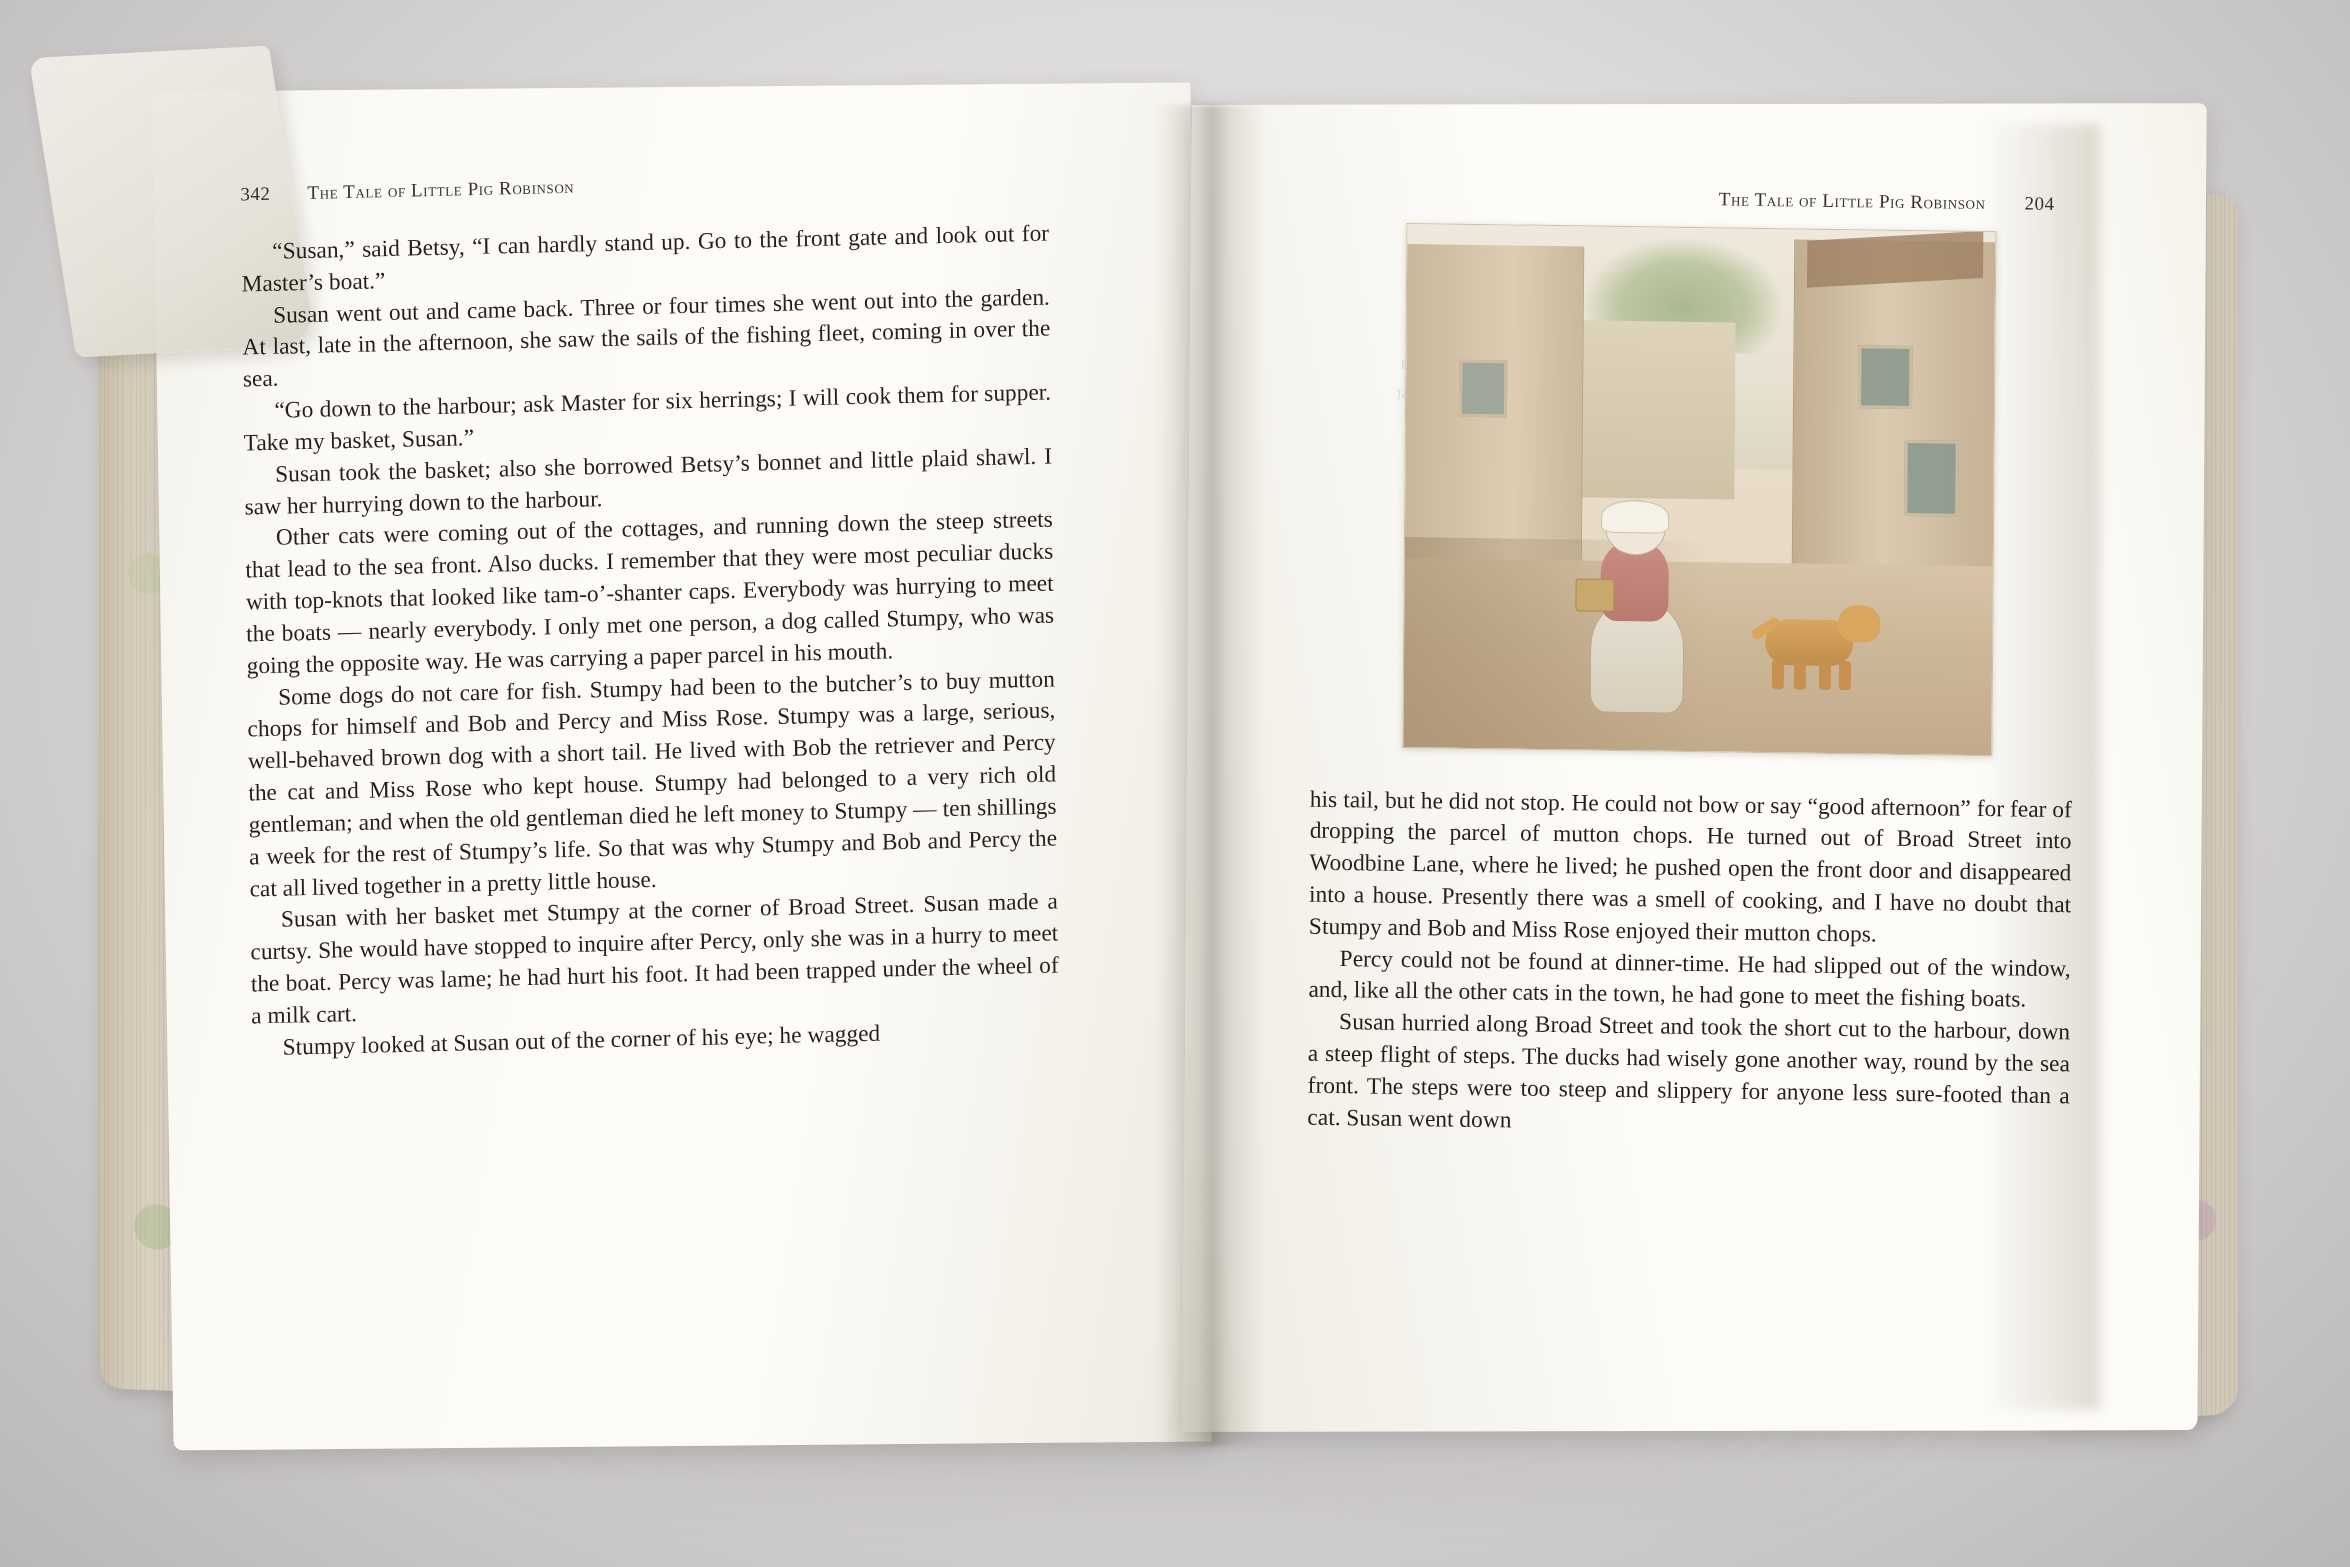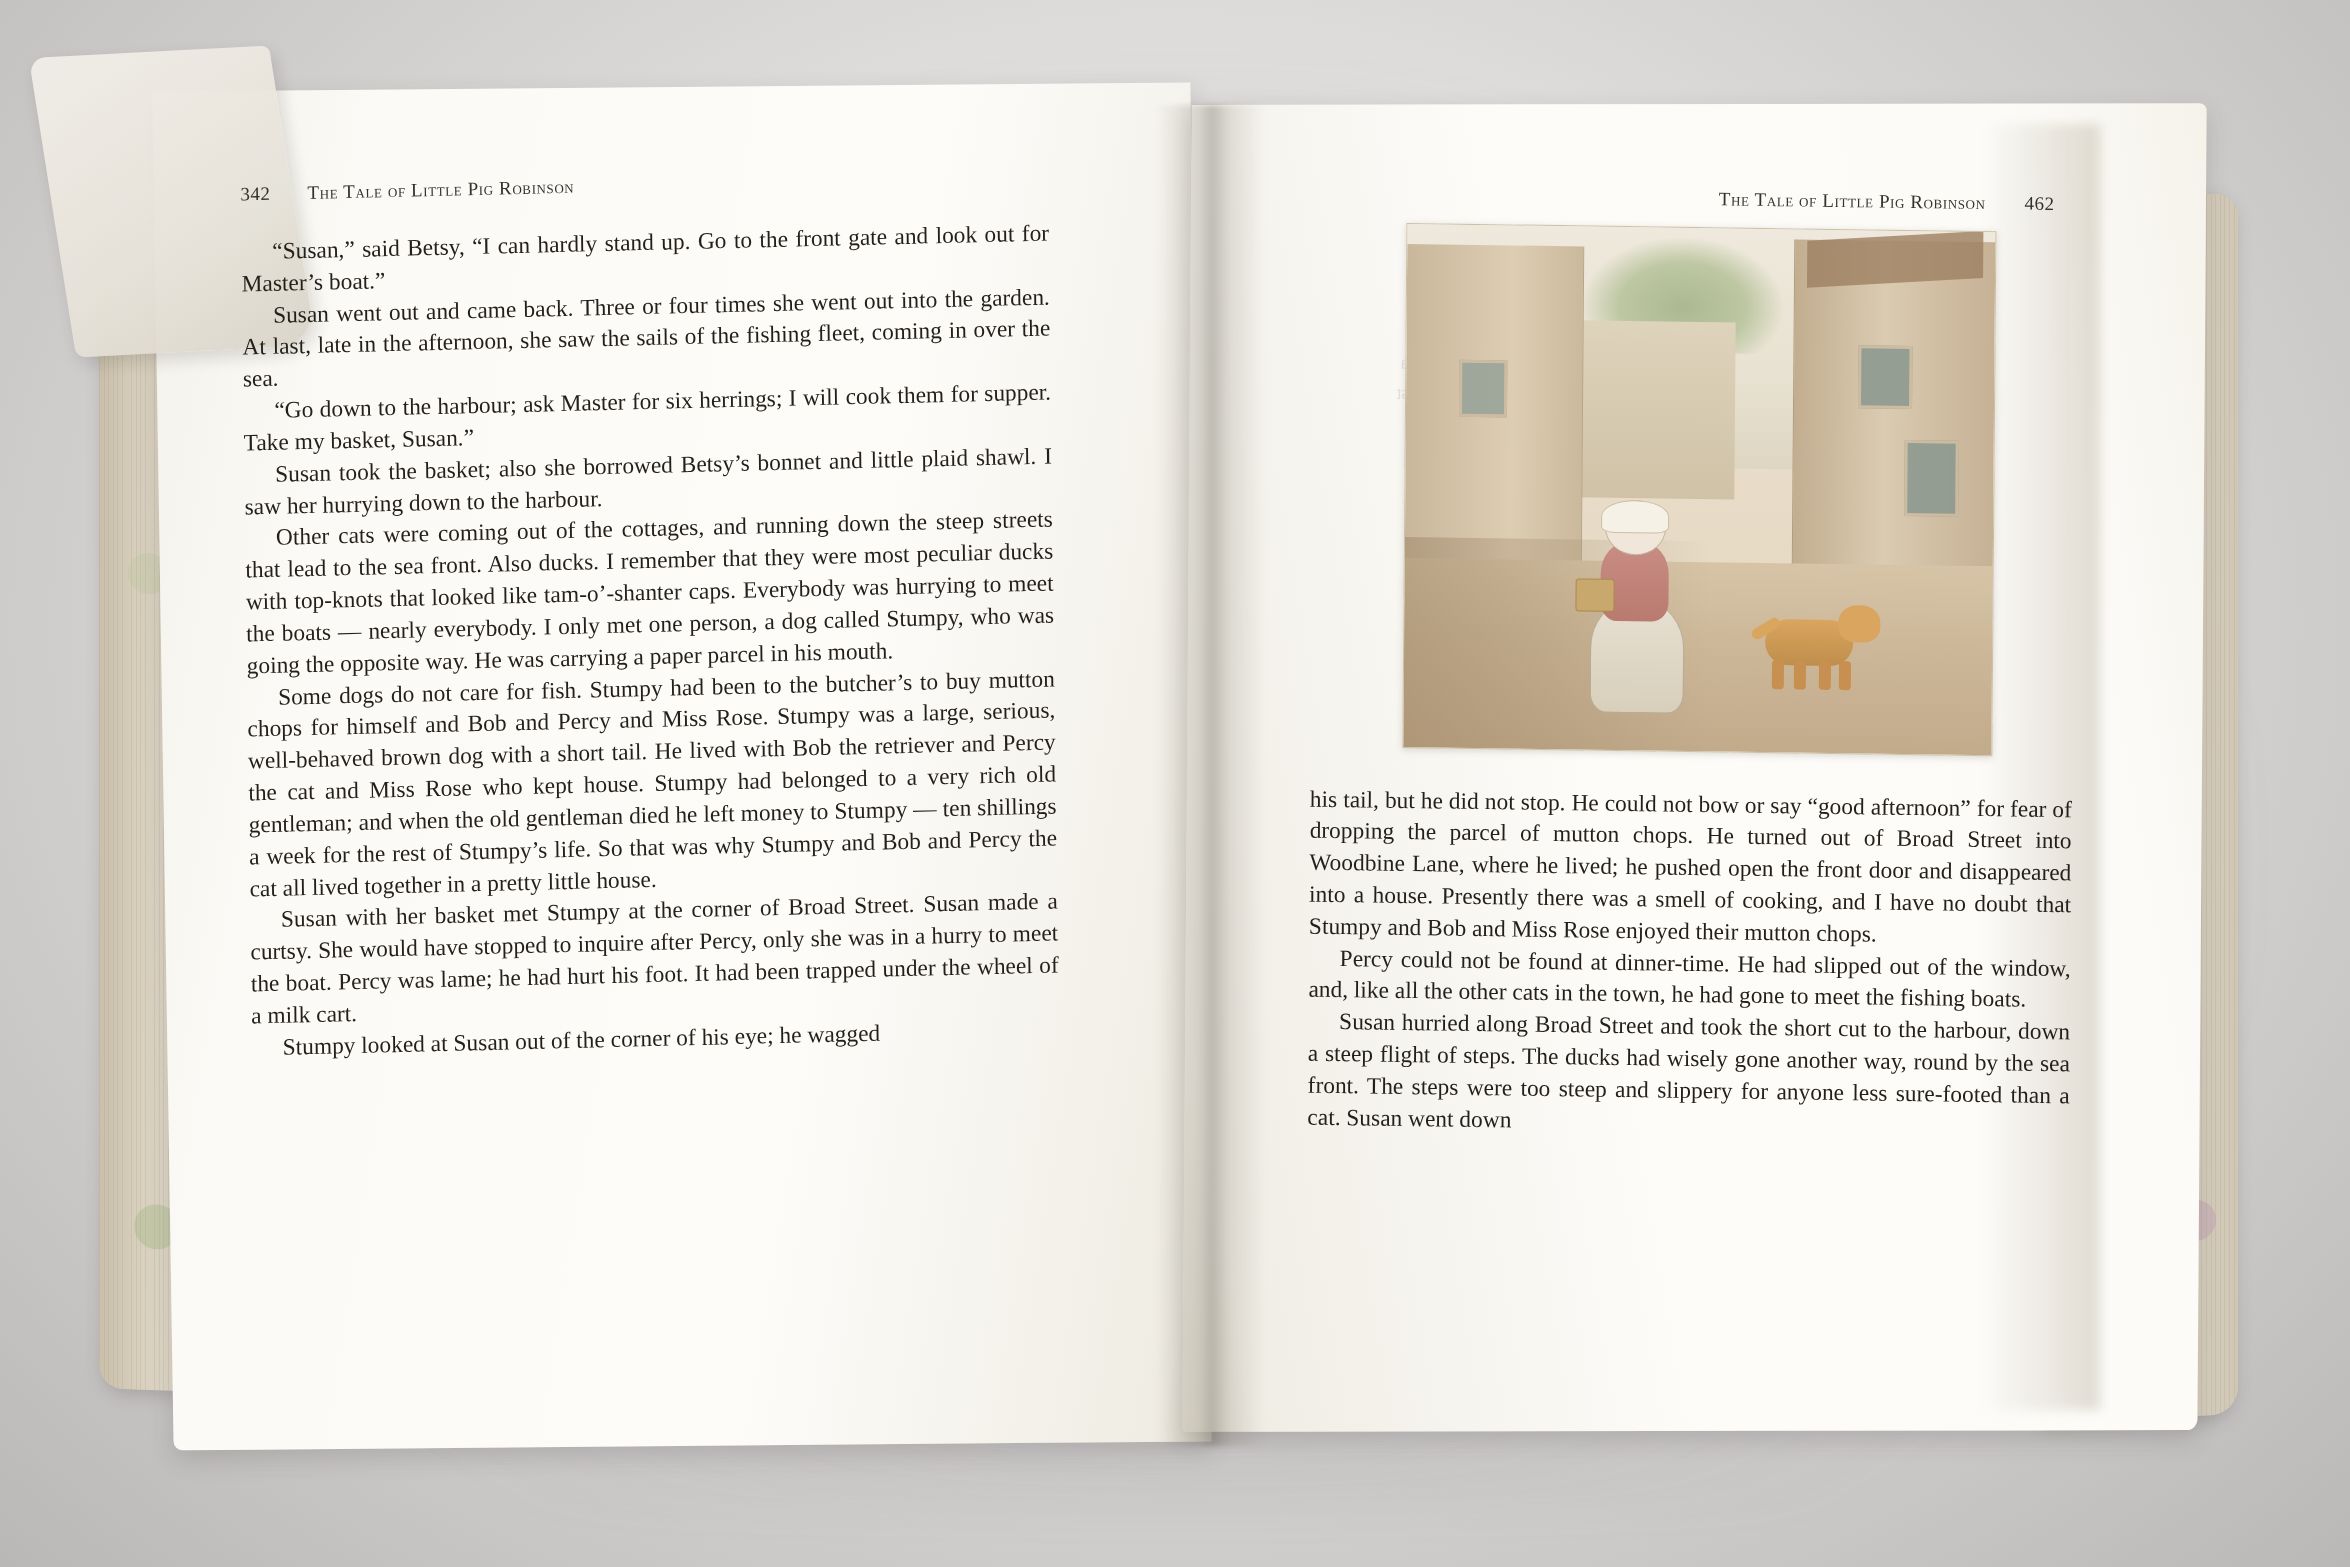--- a/index.html
+++ b/index.html
@@ -381,21 +381,21 @@
         <p>Other cats were coming out of the cottages, and running down the steep streets that lead to the sea front. Also ducks. I remember that they were most peculiar ducks with top-knots that looked like tam-o’-shanter caps. Everybody was hurrying to meet the boats — nearly everybody. I only met one person, a dog called Stumpy, who was going the opposite way. He was carrying a paper parcel in his mouth.</p>
         <p>Some dogs do not care for fish. Stumpy had been to the butcher’s to buy mutton chops for himself and Bob and Percy and Miss Rose. Stumpy was a large, serious, well-behaved brown dog with a short tail. He lived with Bob the retriever and Percy the cat and Miss Rose who kept house. Stumpy had belonged to a very rich old gentleman; and when the old gentleman died he left money to Stumpy — ten shillings a week for the rest of Stumpy’s life. So that was why Stumpy and Bob and Percy the cat all lived together in a pretty little house.</p>
         <p>Susan with her basket met Stumpy at the corner of Broad Street. Susan made a curtsy. She would have stopped to inquire after Percy, only she was in a hurry to meet the boat. Percy was lame; he had hurt his foot. It had been trapped under the wheel of a milk cart.</p>
         <p>Stumpy looked at Susan out of the corner of his eye; he wagged</p>
       </div>
     </div>
 
     <div class="page-inner" id="right-page">
       <div class="head-row">
         <span class="running-head">The Tale of Little Pig Robinson</span>
-        <span class="folio">462</span>
+        <span class="folio">204</span>
       </div>
 
       <div class="illustration">
         <div class="ill-sky"></div>
         <div class="ill-tree"></div>
         <div class="ill-far-wall"></div>
         <div class="ill-bldg-left"></div>
         <div class="ill-bldg-right"></div>
         <div class="ill-roof"></div>
         <div class="ill-window ill-w1"></div>

